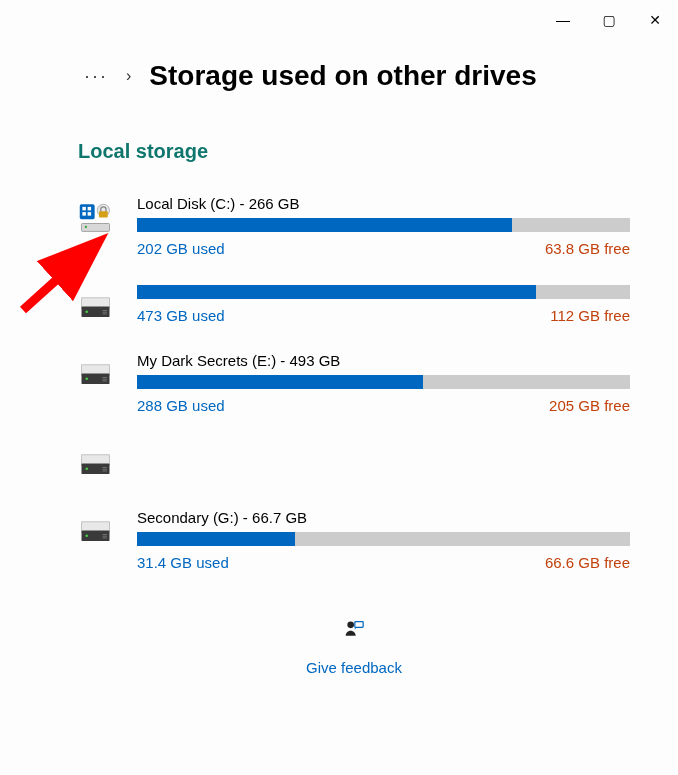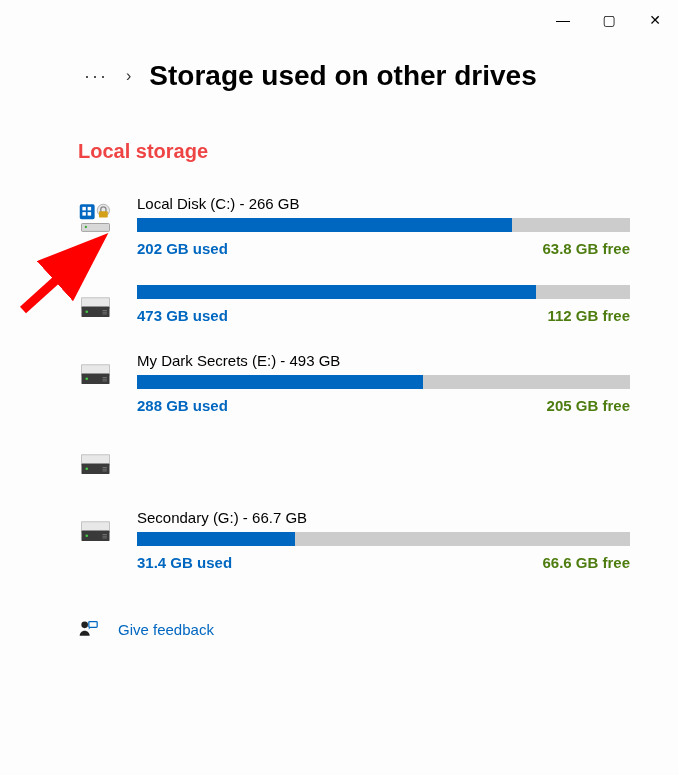--- a/index.html
+++ b/index.html
@@ -48,21 +48,21 @@
       font-size: 16px;
     }
     .page-title {
       font-size: 28px;
       font-weight: 600;
       color: #000;
     }
     .section-title {
       font-size: 20px;
       font-weight: 600;
-      color: #ef4444;
+      color: #0f766e;
       margin-bottom: 32px;
     }
     .drive-list {
       margin-left: 0;
     }
     .drive-item {
       display: flex;
       align-items: flex-start;
       gap: 24px;
       margin-bottom: 28px;
@@ -90,34 +90,34 @@
       margin-bottom: 8px;
     }
     .progress-fill {
       height: 100%;
       background: #0067c0;
     }
     .drive-stats {
       display: flex;
       justify-content: space-between;
       font-size: 15px;
-      font-weight: bold;
     }
     .used-text {
       color: #0067c0;
     }
     .free-text {
-      color: #4d7c0f;
+      color: #c2410c;
     }
     .feedback-row {
       display: flex;
       align-items: center;
       gap: 20px;
       margin-top: 48px;
       cursor: pointer;
+      flex-direction: column;
     }
     .feedback-icon {
       width: 20px;
       height: 20px;
     }
     .feedback-text {
       color: #0067c0;
       font-size: 15px;
     }
     .arrow-annotation {

